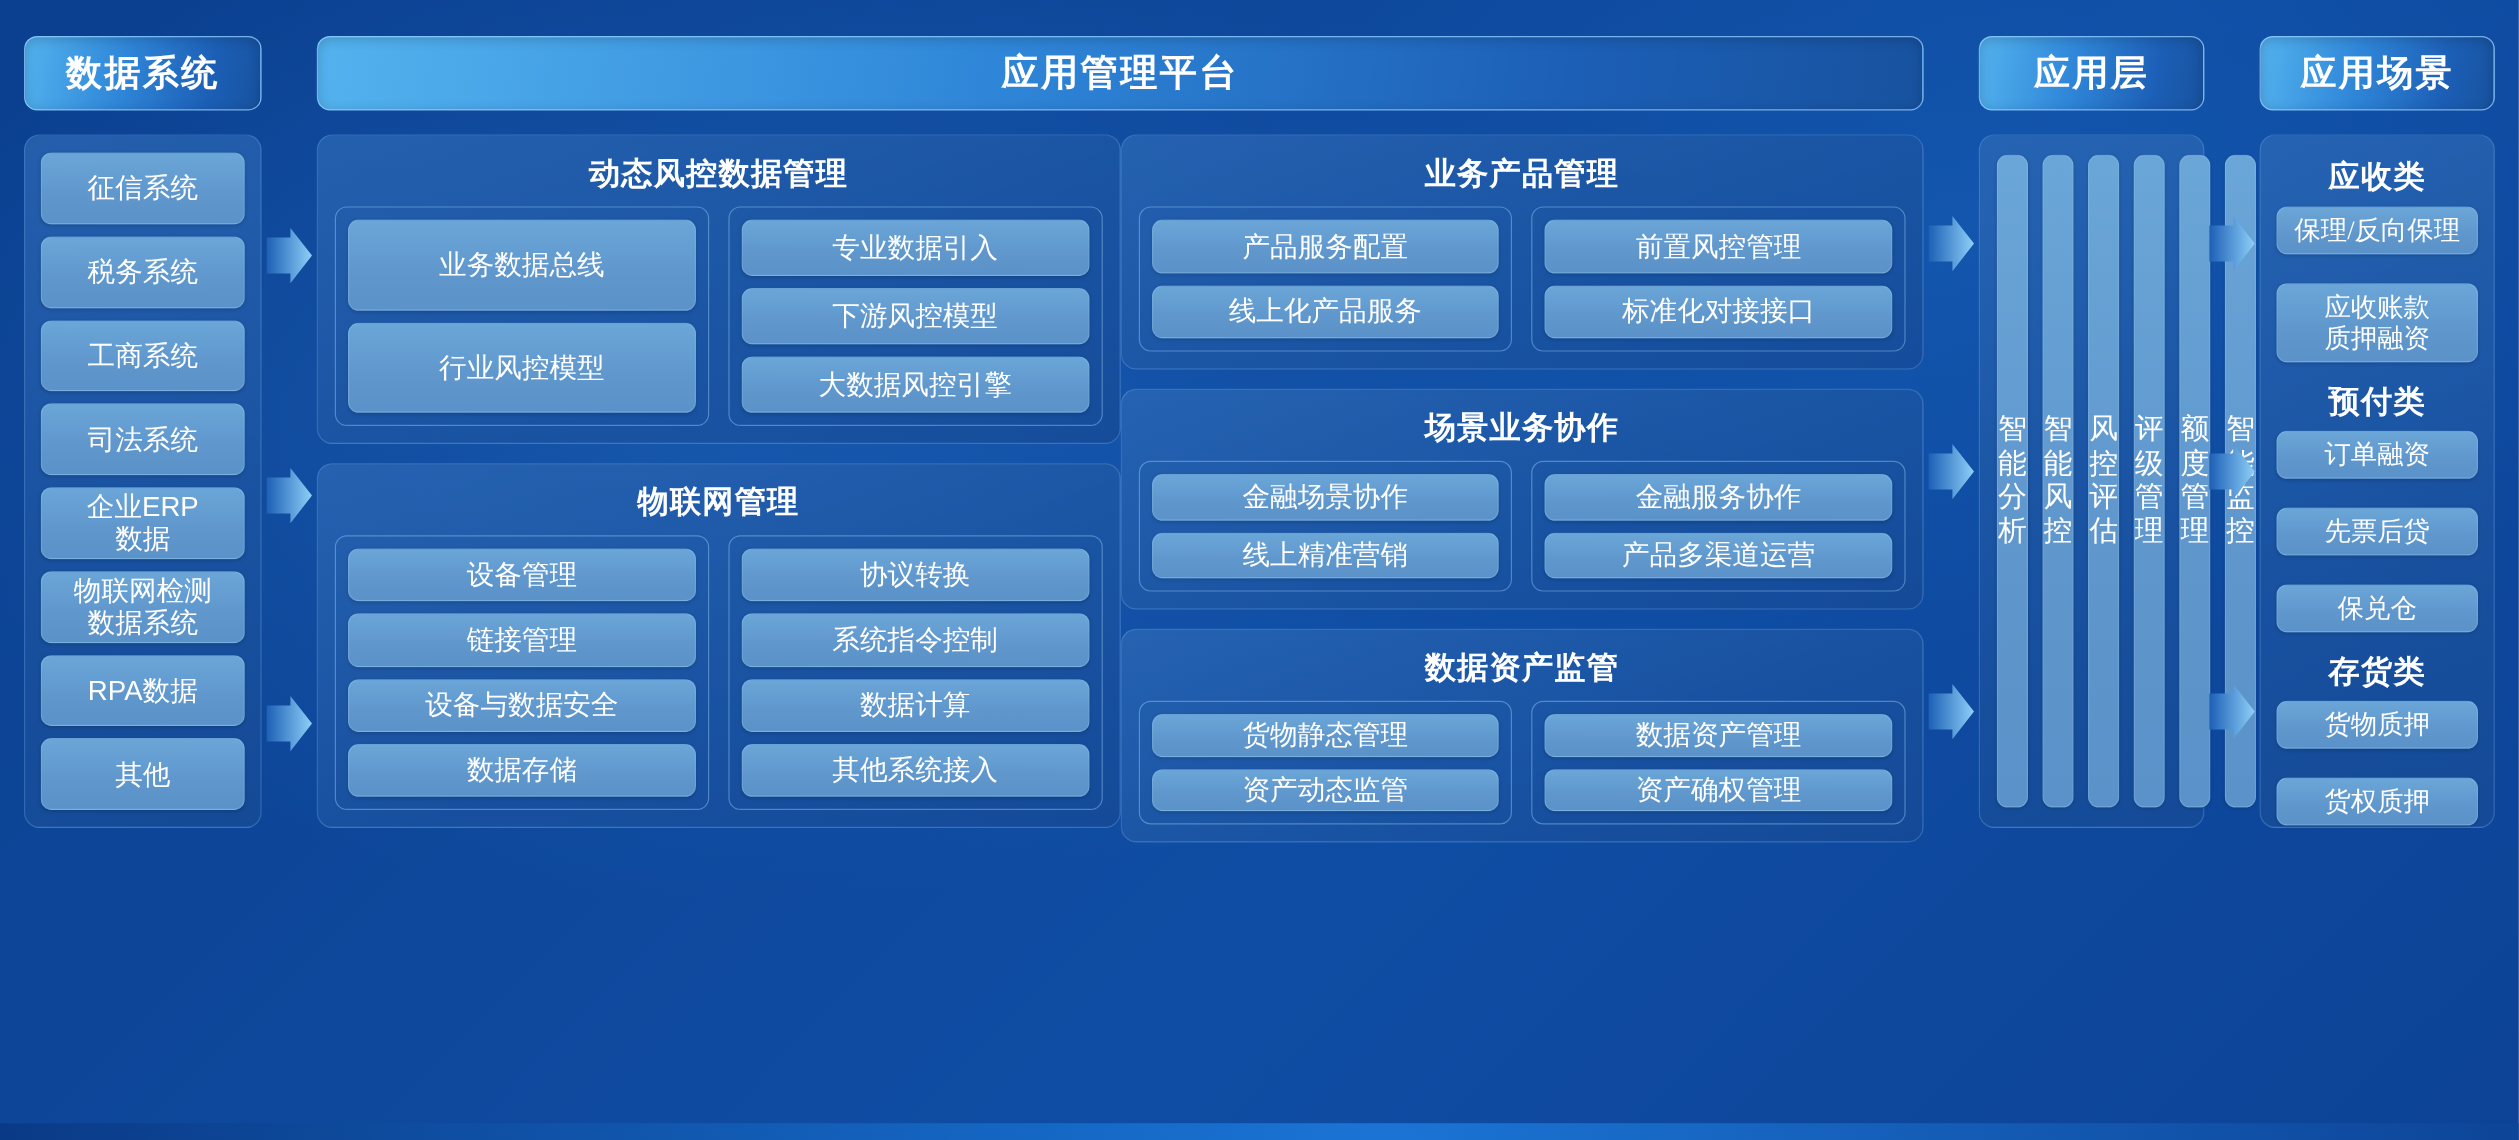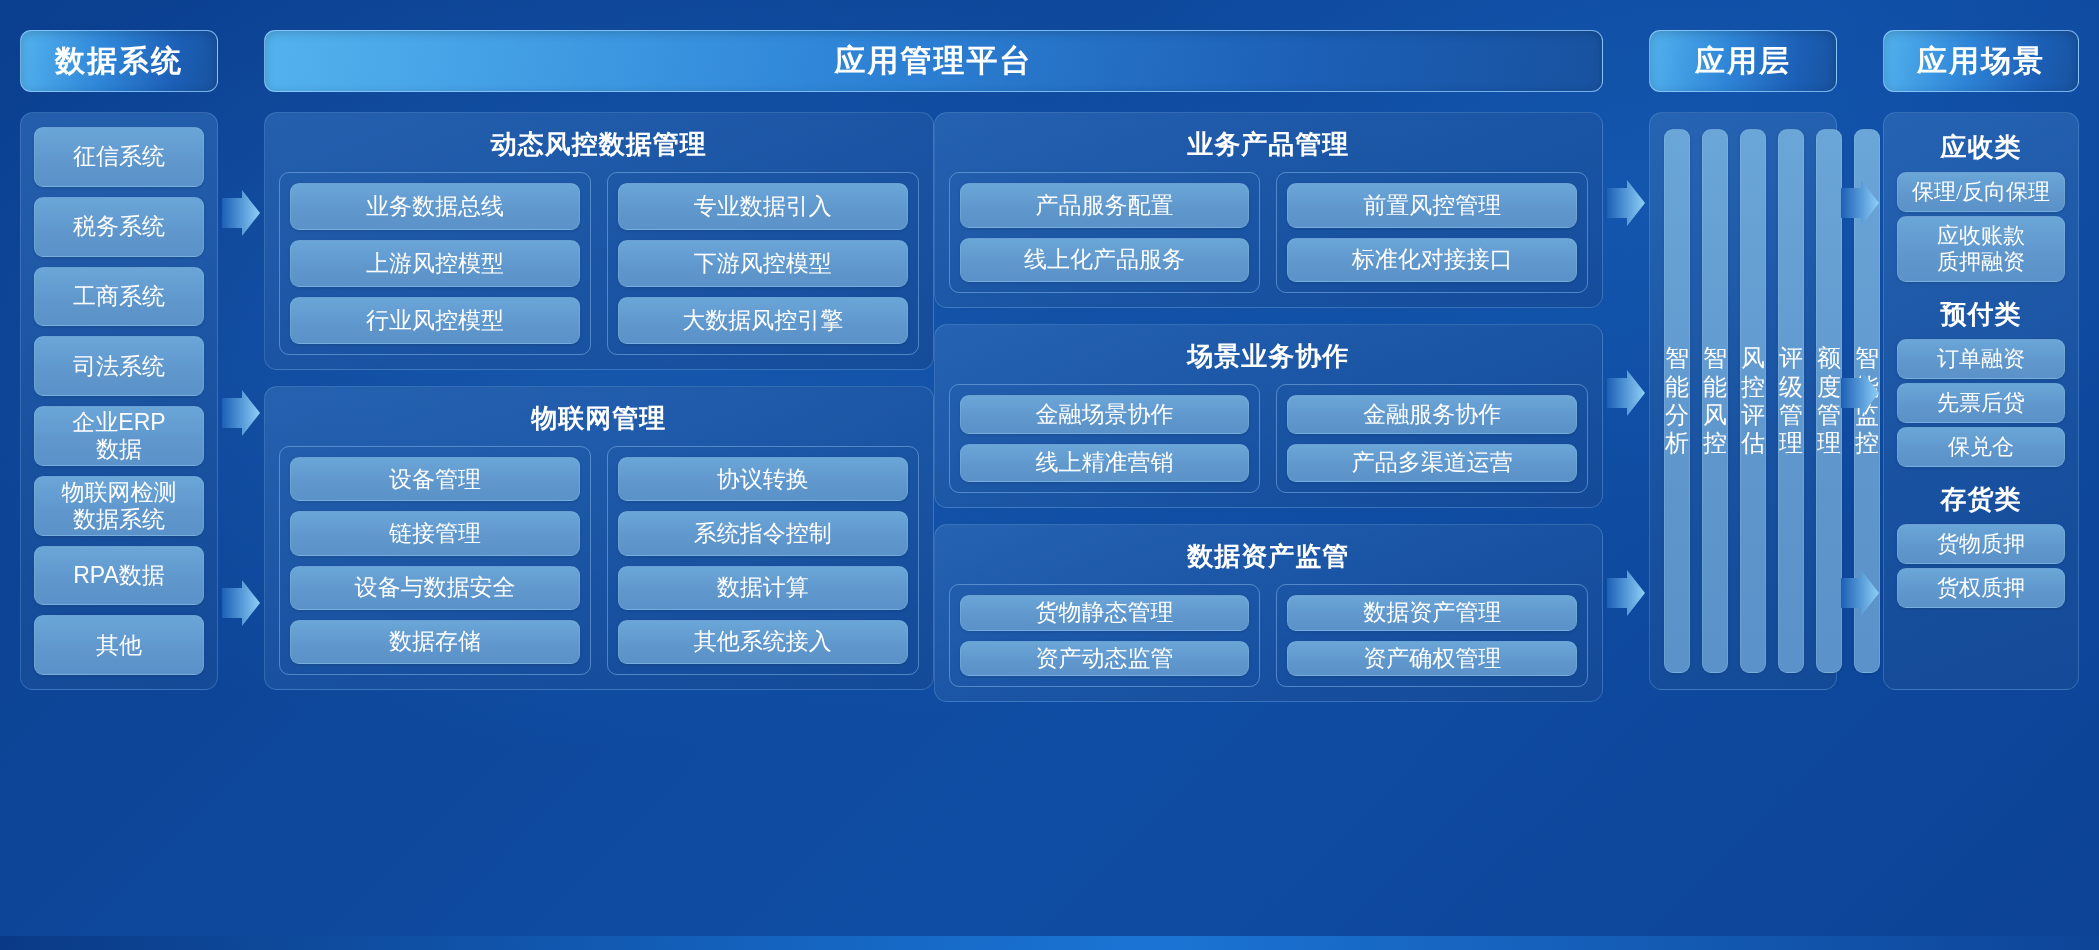--- a/index.html
+++ b/index.html
@@ -129,21 +129,21 @@
 
   
   #col-scene { width: 196px; flex: 0 0 196px; font-family: Liberation Serif, serif; }
   #col-scene .panel { height: 578px; display: flex; flex-direction: column; padding: 8px 13px 12px 13px; }
   .scene-group { display: flex; flex-direction: column; }
   .scene-group + .scene-group { margin-top: 6px; }
   .scene-title {
     color: #fff; font-size: 26px; font-weight: bold;
     text-align: center; padding: 9px 0 7px 0; letter-spacing: 1px;
   }
-  .scene-chips { display: flex; flex-direction: column; gap: 4px; }
+  .scene-chips { display: flex; flex-direction: column; gap: 24px; }
   #col-scene .chip { font-size: 22px; padding: 6px 2px; }
 
   
   #bottom-strip {
     position: absolute; left: 0; right: 0; bottom: 0; height: 26px;
     background: linear-gradient(90deg, #0a3a86 0%, #1464c0 38%, #1b74d4 55%, #0d4598 100%);
   }
 </style>
 </head>
 <body>
@@ -193,21 +193,20 @@
 
     <div id="plat-body">
 
       <div class="plat-side">
 
         <div class="grp" id="grp-risk">
           <div class="grp-title">动态风控数据管理</div>
           <div class="grp-cols">
             <div class="subcol">
               <div class="chip">业务数据总线</div>
-              <div class="chip">上游风控模型</div>
               <div class="chip">行业风控模型</div>
             </div>
             <div class="subcol">
               <div class="chip">专业数据引入</div>
               <div class="chip">下游风控模型</div>
               <div class="chip">大数据风控引擎</div>
             </div>
           </div>
         </div>
 

